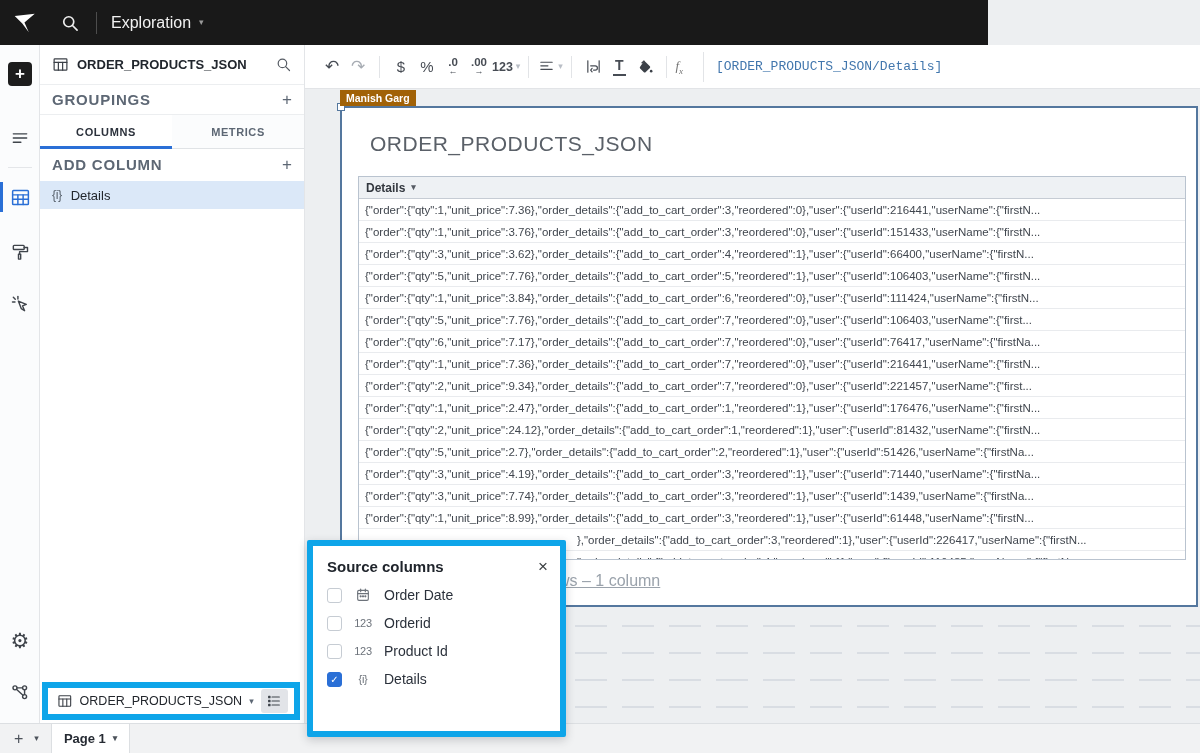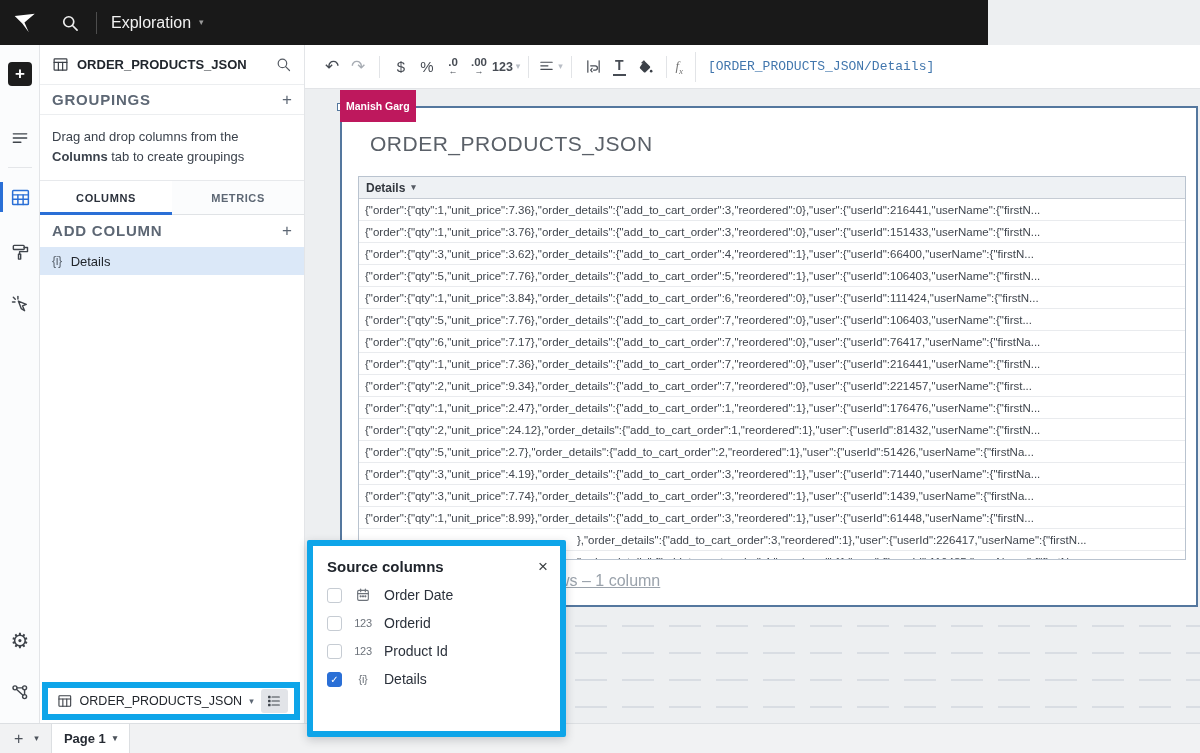--- a/index.html
+++ b/index.html
@@ -76,28 +76,28 @@
   .tbtn.dim { color:#a7acb3; }
   .tb-sep { width:1px; height:22px; background:#e2e4e7; margin:0 8px; }
   .arrow-glyph { font-size:17px; line-height:1; }
   .dec { display:flex; flex-direction:column; align-items:center; line-height:1; }
   .dec .top { font-size:11.5px; font-weight:bold; }
   .dec .bot { font-size:9px; margin-top:-1px; }
   .numfmt { font-size:12.5px; font-weight:bold; }
   .tstyle { font-size:14px; font-weight:bold; border-bottom:2px solid #474c54; padding:0 2px; line-height:1.2; }
   .fx { font-size:13px; font-style:italic; font-family:"Liberation Serif", serif; color:#737373; }
   .fx sub { font-size:9px; }
-  .formula-box { flex:1; margin-left:12px; border-left:1px solid #e2e4e7; height:30px;
+  .formula-box { flex:1; margin-left:20px; border-left:1px solid #e2e4e7; height:30px;
     display:flex; align-items:center; padding-left:12px;
     font-family:"Liberation Mono", monospace; font-size:13px; color:#4176ad; cursor:text; white-space:nowrap; overflow:hidden; }
 
   
   .canvas { position:absolute; left:305px; top:89px; width:895px; height:634px;
     background:#edeff1; overflow:hidden; z-index:10; }
-  .sel-tag { position:absolute; left:35px; top:1px; height:32px; background:#be185d; color:#fff;
+  .sel-tag { position:absolute; left:35px; top:1px; height:16px; background:#a16207; color:#fff;
     font-size:10.5px; font-weight:bold; display:flex; align-items:center; padding:0 6px; z-index:12; }
   .element { position:absolute; left:35px; top:17px; width:858px; height:501px; background:#fff;
     border:2px solid #54779e; z-index:11; }
   .handle { position:absolute; left:-5px; top:-5px; width:8px; height:8px; background:#fff;
     border:1px solid #54779e; }
   .el-title { position:absolute; left:28px; top:24px; font-size:21px; letter-spacing:.5px;
     color:#5a6068; }
   .dtable { position:absolute; left:16px; top:68px; width:828px; height:384px;
     border:1px solid #b9c3cf; overflow:hidden; background:#fff; }
   .dtable .thead { height:22px; background:#eef1f4; border-bottom:1px solid #c6ccd4;
@@ -228,21 +228,20 @@
           <line x1="15" y1="15" x2="20.5" y2="20.5"></line>
         </svg>
     </span>
   </div>
 
   <div class="sec-row">
     <span class="sec-label">GROUPINGS</span>
     <span class="plus">+</span>
   </div>
 
-  <div class="hint"><span>Drag and drop columns from the </span><b>Columns</b><span> tab to create groupings</span></div>
 
   <div class="tabs">
     <div class="tab active">COLUMNS</div>
     <div class="tab">METRICS</div>
   </div>
 
   <div class="sec-row" style="border-bottom:none">
     <span class="sec-label">ADD COLUMN</span>
     <span class="plus">+</span>
   </div>

